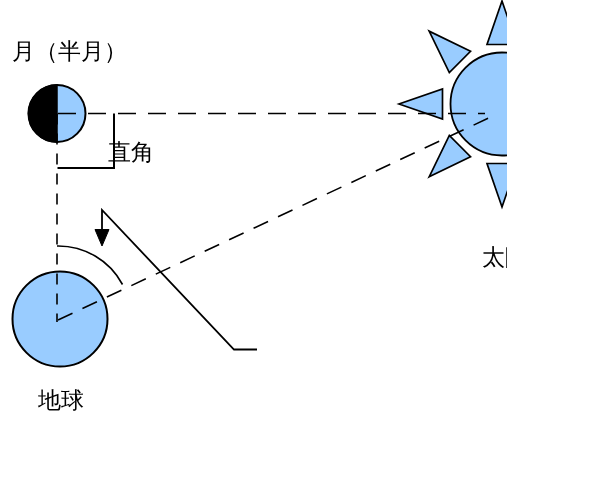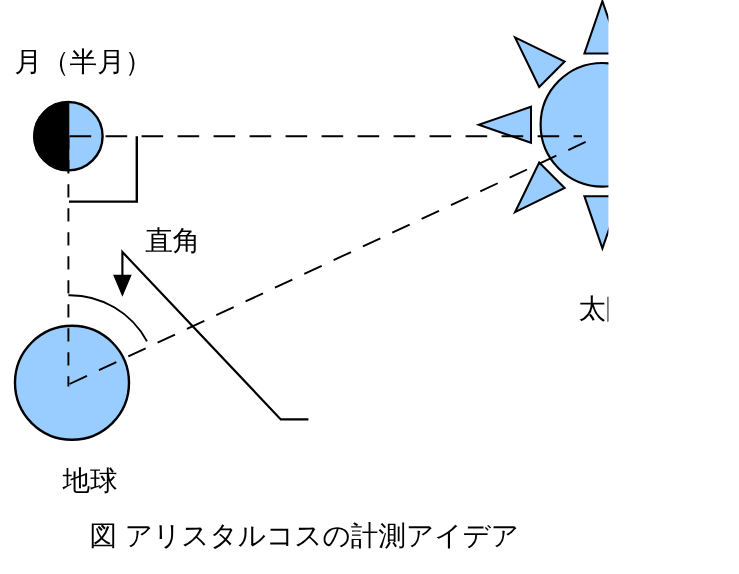--- a/index.html
+++ b/index.html
@@ -74,22 +74,21 @@
 
       <path d="M 57 246 A 73 73 0 0 1 122.5 284.5" stroke-width="1.6"></path>
 
       <polyline points="257,349.5 234,349.5 102,210 102,231" stroke-width="1.8"></polyline>
       <polygon points="102,246 95,229.5 109,229.5" stroke-width="1" fill="#000000"></polygon>
     </g>
   </svg>
 
   <div class="label" style="left:12px; top:39px;">月（半月）</div>
 
-  <div class="label" style="left:121px; top:140px;margin-top:48px;">直角</div>
+  <div class="label" style="left:108px; top:140px;">直角</div>
 
   <div class="label" style="left:482px; top:245px;">太陽</div>
 
-  <div class="label" style="left:52px; top:388px;">地球</div>
+  <div class="label" style="left:38px; top:388px;">地球</div>
 
 
-  <div class="caption">図 アリスタルコスの計測アイデア</div>
 
 </div>
 
 </body></html>

